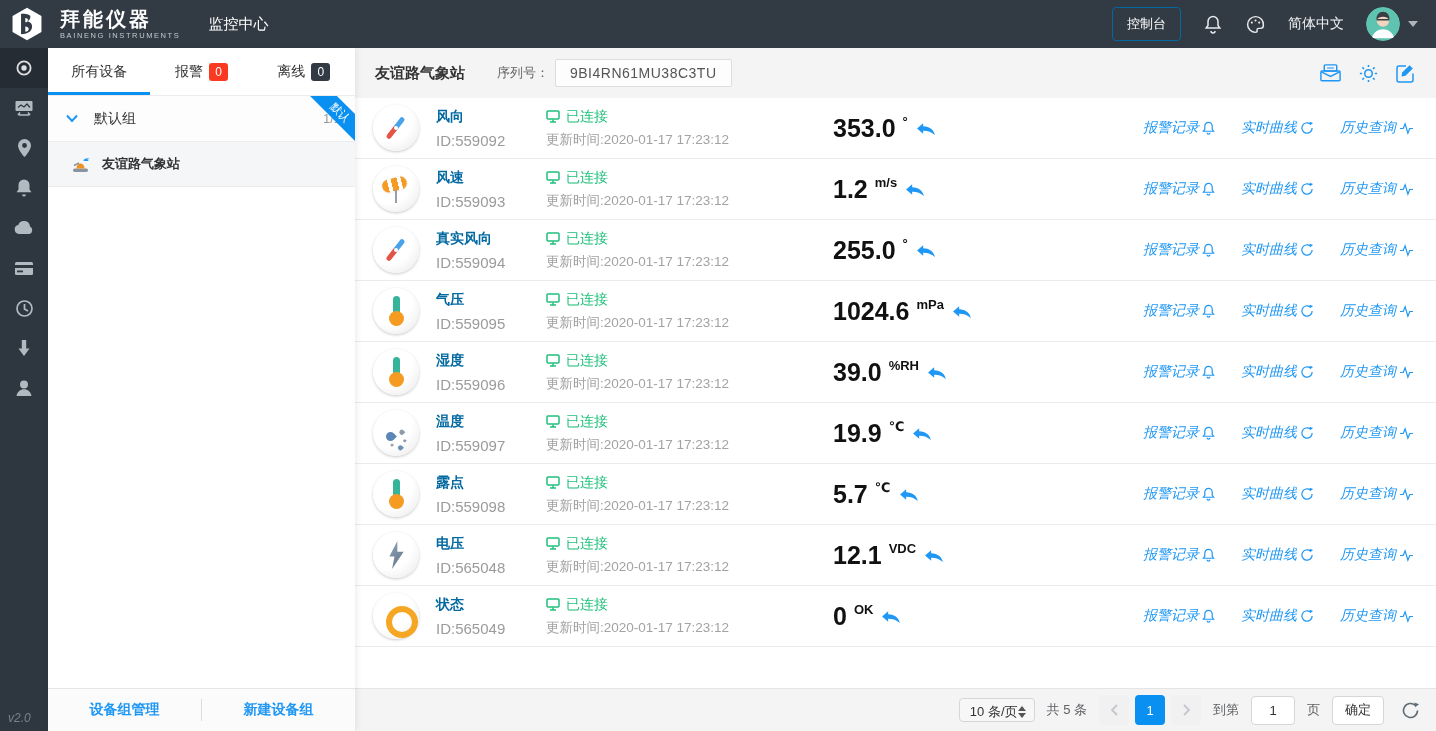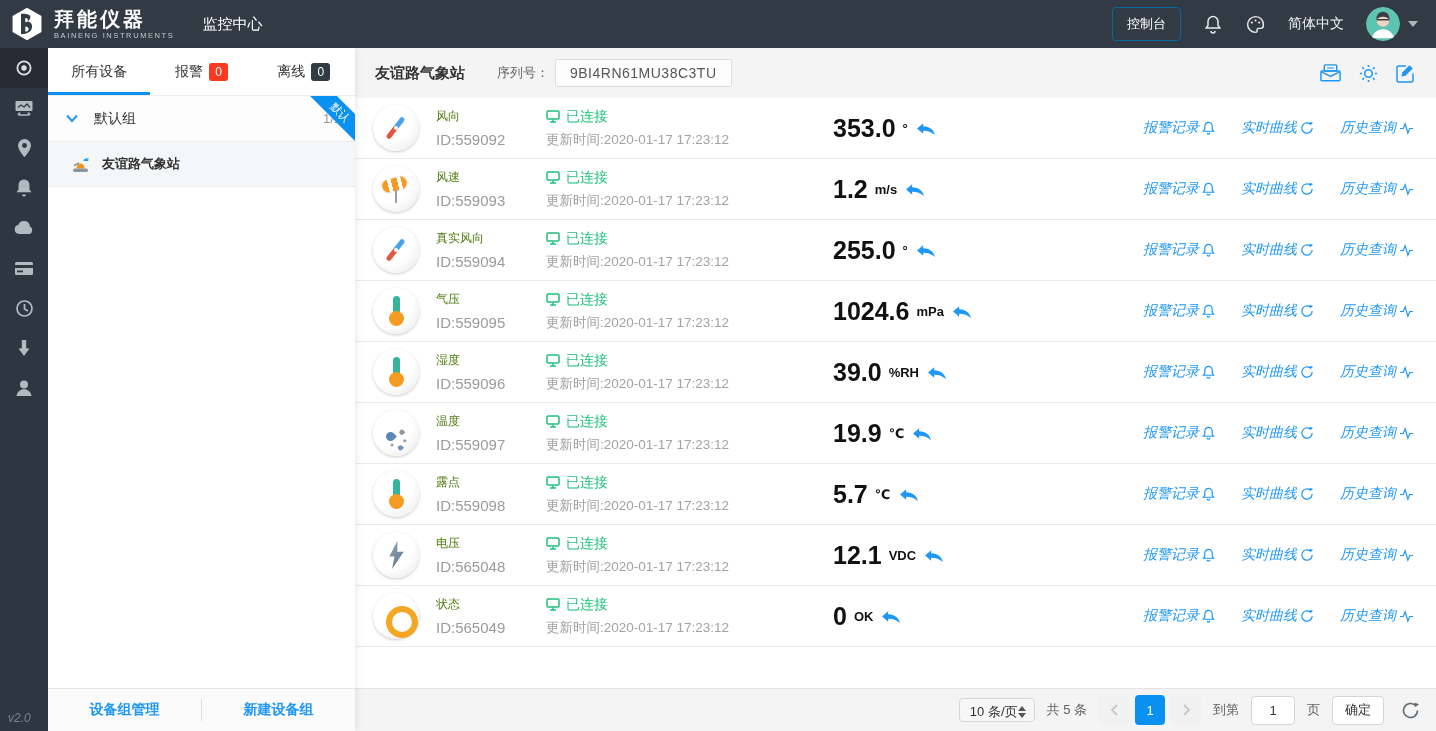--- a/index.html
+++ b/index.html
@@ -1,21 +1,21 @@
 <!DOCTYPE html>
 <html><head>
 <meta charset="utf-8">
 <style>
   * { margin:0; padding:0; box-sizing:border-box; }
   html,body { width:1436px; height:731px; overflow:hidden;
     font-family:"Liberation Sans","DejaVu Sans",sans-serif; background:#fff; }
 
   
   .topbar { height:48px; background:#323b44; display:flex; align-items:center; padding:0 18px 0 10px; }
-  .brand { display:flex; align-items:center; gap:10px; }
+  .brand { display:flex; align-items:center; gap:16px; }
   .brand-text { display:flex; flex-direction:column; line-height:1; }
   .brand-name { color:#fff; font-size:20px; font-weight:bold; letter-spacing:3px; }
   .brand-sub { color:#c2c9cf; font-size:7.5px; letter-spacing:1.6px; margin-top:3px; }
   .module-title { color:#fff; font-size:15px; margin-left:28px; }
   .topbar-right { margin-left:auto; display:flex; align-items:center; gap:22px; }
   .console-btn { color:#fff; font-size:13px; border:1px solid #0369a1; border-radius:4px; padding:7px 14px; cursor:pointer; background:transparent; }
   .top-icon { display:inline-flex; cursor:pointer; }
   .lang { color:#f0f2f4; font-size:14px; cursor:pointer; }
   .avatar-wrap { display:flex; align-items:center; gap:8px; cursor:pointer; }
   .avatar { width:34px; height:34px; border-radius:50%; overflow:hidden; display:block; }
@@ -75,26 +75,26 @@
   .sicon.windsock::after { left:22px; top:24px; width:2px; height:13px; background:#96a0a8; }
   .sicon.thermometer::before { left:20px; top:8px; width:7px; height:21px; border-radius:4px; background:#35b39b; }
   .sicon.thermometer::after { left:16px; top:23px; width:15px; height:15px; border-radius:50%; background:#f59b22; }
   .sicon.drops::before { left:13px; top:22px; width:9px; height:9px; border-radius:50% 0 50% 50%; background:#5b87b8; transform:rotate(45deg);
     box-shadow:5px -11px 0 -2px #8e9aa6, 13px -7px 0 -3px #8e9aa6, 15px 1px 0 -2px #6f90b5, 7px 5px 0 -3px #9aa5b0; }
   .sicon.bolt::before { left:15px; top:9px; width:17px; height:28px;
     background:linear-gradient(135deg,#93a7bb,#5d7186);
     clip-path:polygon(55% 0,8% 55%,38% 55%,24% 100%,92% 38%,55% 38%); }
   .sicon.donut::before { left:13px; top:13px; width:20px; height:20px; border-radius:50%; border:6px solid #f5a623; }
   .sinfo { width:110px; margin-left:17px; }
-  .sname { font-size:12px; font-weight:normal; color:#4d7c0f; margin-bottom:6px; }
+  .sname { font-size:14px; font-weight:bold; color:#0369a1; margin-bottom:6px; }
   .sid { font-size:15px; color:#9b9b9b; }
   .sstatus { width:287px; }
   .conn { color:#21c07c; font-size:14px; display:flex; align-items:center; gap:6px; margin-bottom:5px; }
   .supd { font-size:13.5px; color:#a3a3a3; }
-  .sval { display:flex; align-items:center; gap:7px; width:210px; }
+  .sval { display:flex; align-items:flex-start; gap:7px; width:210px; }
   .vnum { font-size:25px; font-weight:bold; color:#111; }
   .vunit { font-size:13px; font-weight:bold; color:#111; }
   .reply { align-self:center; display:inline-flex; cursor:pointer; }
   .sacts { margin-left:auto; display:flex; align-items:center; gap:26px; padding-right:22px;font-style:italic; }
   .alink { color:#1f97f4; font-size:14px; display:flex; align-items:center; gap:3px; cursor:pointer; text-decoration:none; }
 
   .main-fill { flex:1; background:#fff; }
   .main-foot { height:43px; background:#f4f4f4; border-top:1px solid #e4e4e4; display:flex; align-items:center; justify-content:flex-end; gap:12px; padding-right:16px; }
   .psel { display:flex; align-items:center; border:1px solid #d6d6d6; background:#f7f7f7; border-radius:4px; padding:4px 8px 0 10px; font-size:13px; color:#333; cursor:pointer; }
   .stepper { display:flex; flex-direction:column; gap:2px; }

